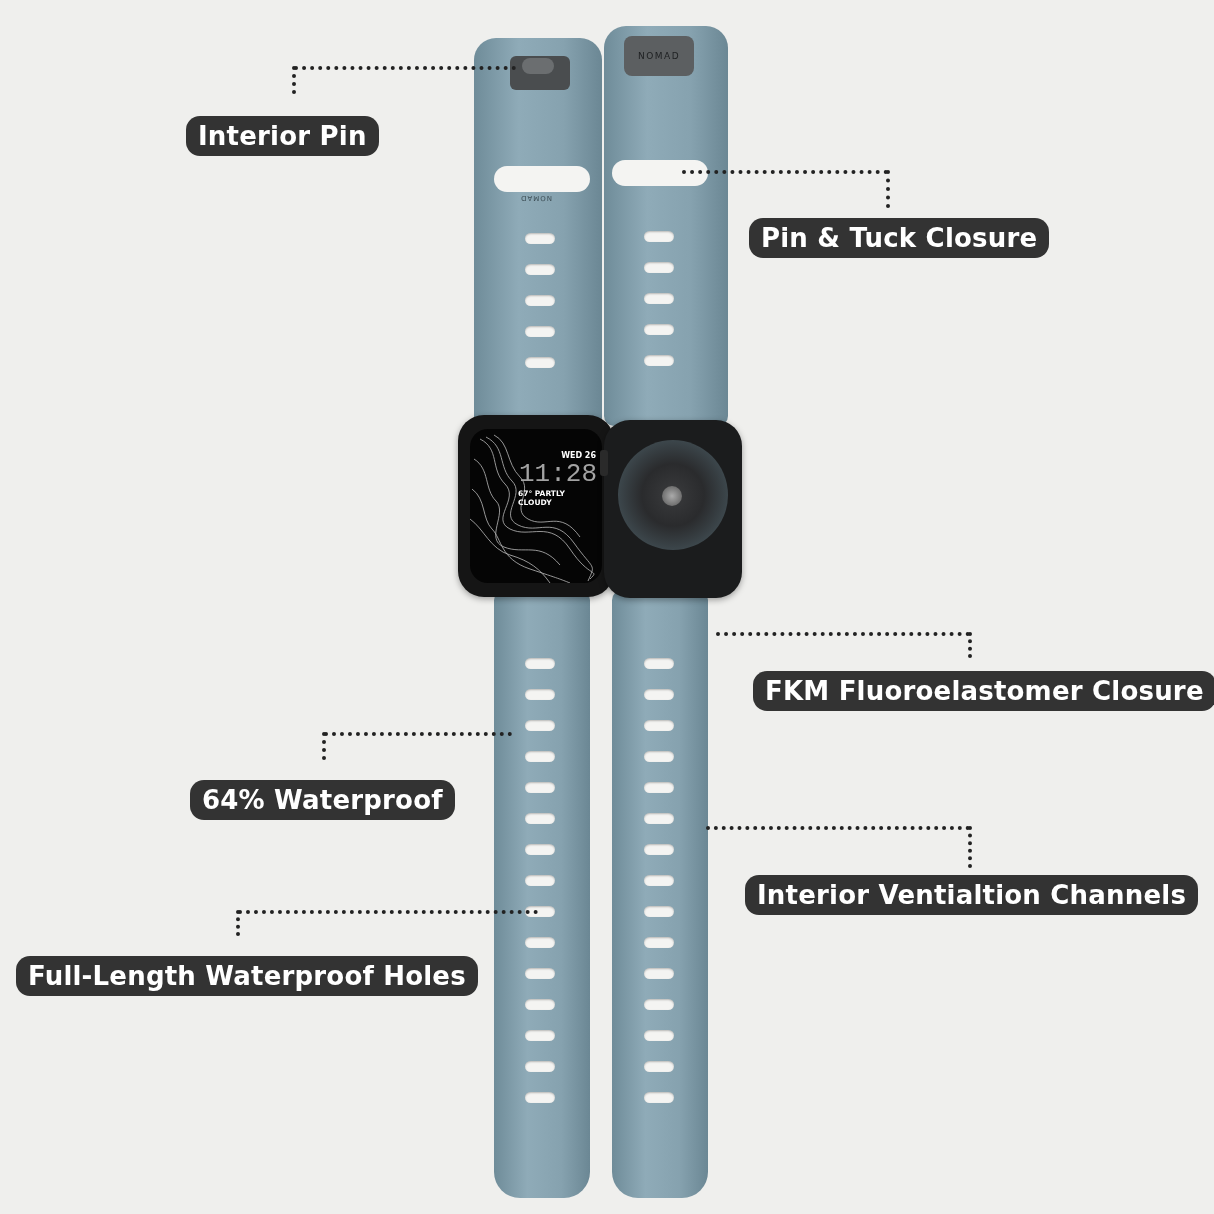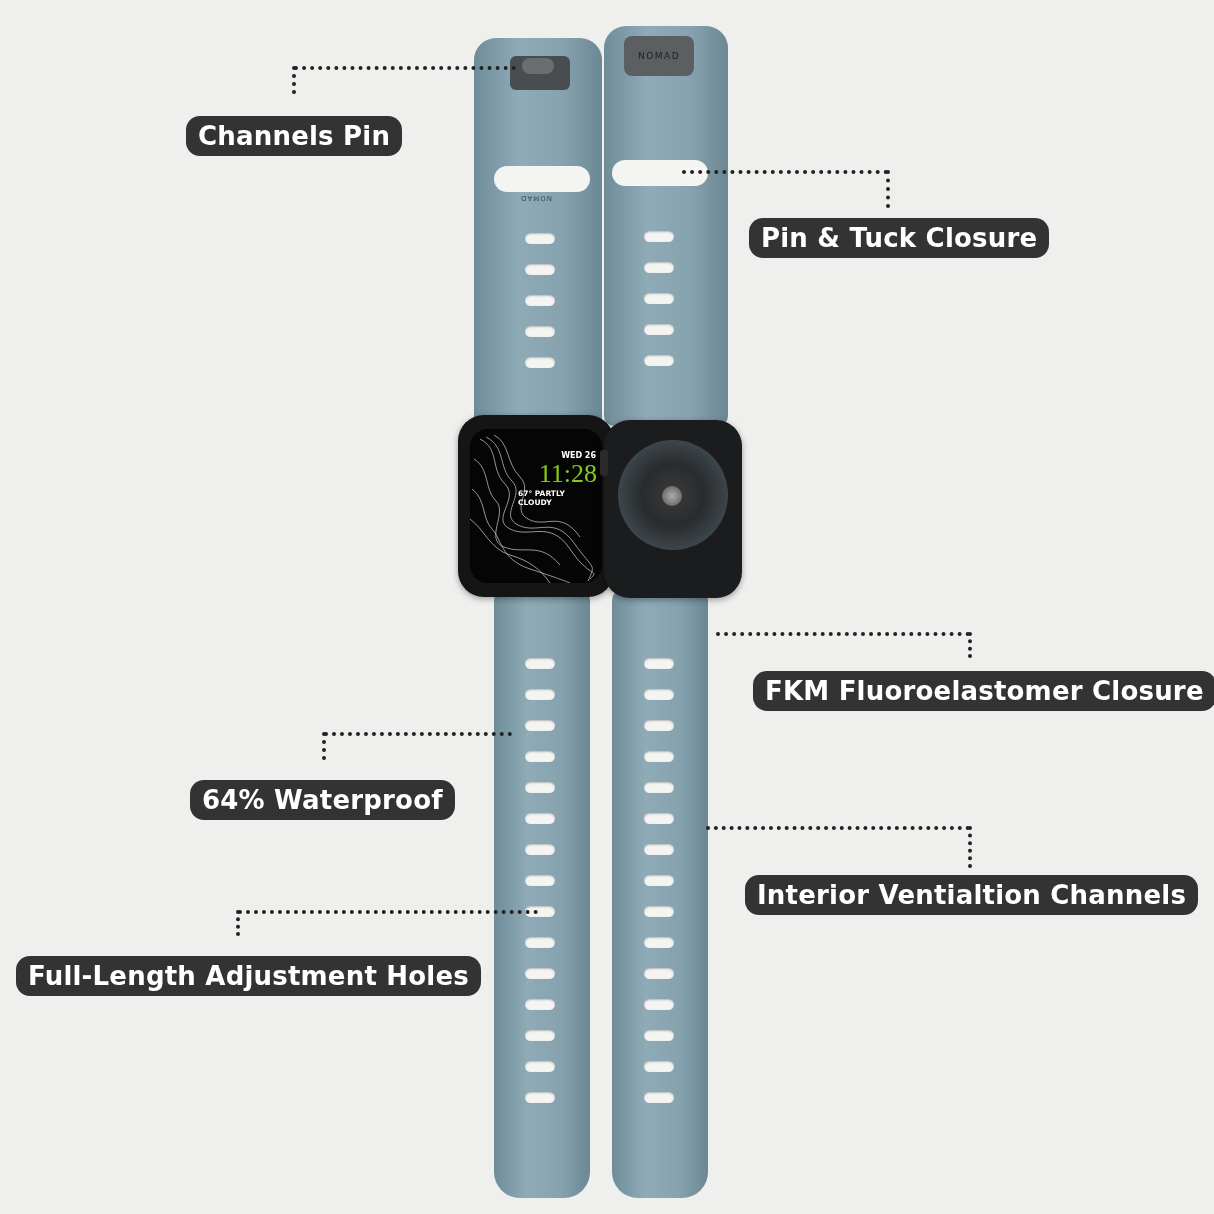--- a/index.html
+++ b/index.html
@@ -80,21 +80,21 @@
       <g fill="none" stroke="#bbb" stroke-width="0.8">
         <path d="M10,10 C30,20 20,40 35,55 S20,90 40,100 S80,90 100,120 S130,140 120,150"></path>
         <path d="M16,8 C36,18 28,38 42,52 S28,86 48,96 S84,86 104,114 S126,134 118,152"></path>
         <path d="M4,30 C20,40 14,60 26,72 S14,110 34,118 S70,112 90,136"></path>
         <path d="M2,60 C16,70 12,90 22,100 S30,130 60,140 S90,150 100,154"></path>
         <path d="M24,6 C40,14 36,34 50,48 S40,80 58,90 S90,80 110,108"></path>
         <path d="M0,90 C14,100 20,120 40,126 S70,140 80,154"></path>
       </g>
     </svg>
     <div style="position:absolute;right:6px;top:22px;color:#fff;font-size:8px;font-weight:bold;">WED 26</div>
-    <div style="position:absolute;right:5px;top:30px;color:#84cc16;font-size:26px;font-family:Liberation Serif, serif;margin-left:16px;">11:28</div>
+    <div style="position:absolute;right:5px;top:30px;color:#a3a3a3;font-size:26px;font-family:Liberation Mono, monospace;margin-left:16px;">11:28</div>
     <div style="position:absolute;right:6px;top:60px;color:#fff;font-size:7.5px;font-weight:bold;padding-left:48px;">67° PARTLY CLOUDY</div>
   </div>
 </div>
 
 <div class="watch" style="left:604px;top:420px;width:138px;height:178px;background:#1b1c1d;">
   <div style="position:absolute;left:14px;top:20px;width:110px;height:110px;border-radius:50%;background:radial-gradient(circle,#3a3b3d 0%,#2a2b2d 40%,#3c464b 70%,#1f2021 100%);"></div>
   <div style="position:absolute;left:58px;top:66px;width:20px;height:20px;border-radius:50%;background:radial-gradient(circle,#aaa,#555);"></div>
   <div style="position:absolute;left:-4px;top:30px;width:8px;height:26px;background:#2a2a2a;border-radius:3px;"></div>
 </div>
 
@@ -109,18 +109,18 @@
 
 <div class="dot-h" style="left:324px;top:732px;width:188px;"></div>
 <div class="dot-v" style="left:322px;top:732px;height:28px;"></div>
 
 <div class="dot-h" style="left:706px;top:826px;width:264px;"></div>
 <div class="dot-v" style="left:968px;top:826px;height:42px;"></div>
 
 <div class="dot-h" style="left:238px;top:910px;width:300px;"></div>
 <div class="dot-v" style="left:236px;top:910px;height:26px;"></div>
 
-<div class="label" style="left:186px;top:116px;">Channels Pin</div>
+<div class="label" style="left:186px;top:116px;">Interior Pin</div>
 <div class="label" style="left:749px;top:218px;">Pin &amp; Tuck Closure</div>
 <div class="label" style="left:753px;top:671px;">FKM Fluoroelastomer Closure</div>
 <div class="label" style="left:190px;top:780px;">64% Waterproof</div>
 <div class="label" style="left:745px;top:875px;">Interior Ventialtion Channels</div>
-<div class="label" style="left:16px;top:956px;">Full-Length Adjustment Holes</div>
+<div class="label" style="left:16px;top:956px;">Full-Length Waterproof Holes</div>
 
 </body></html>

